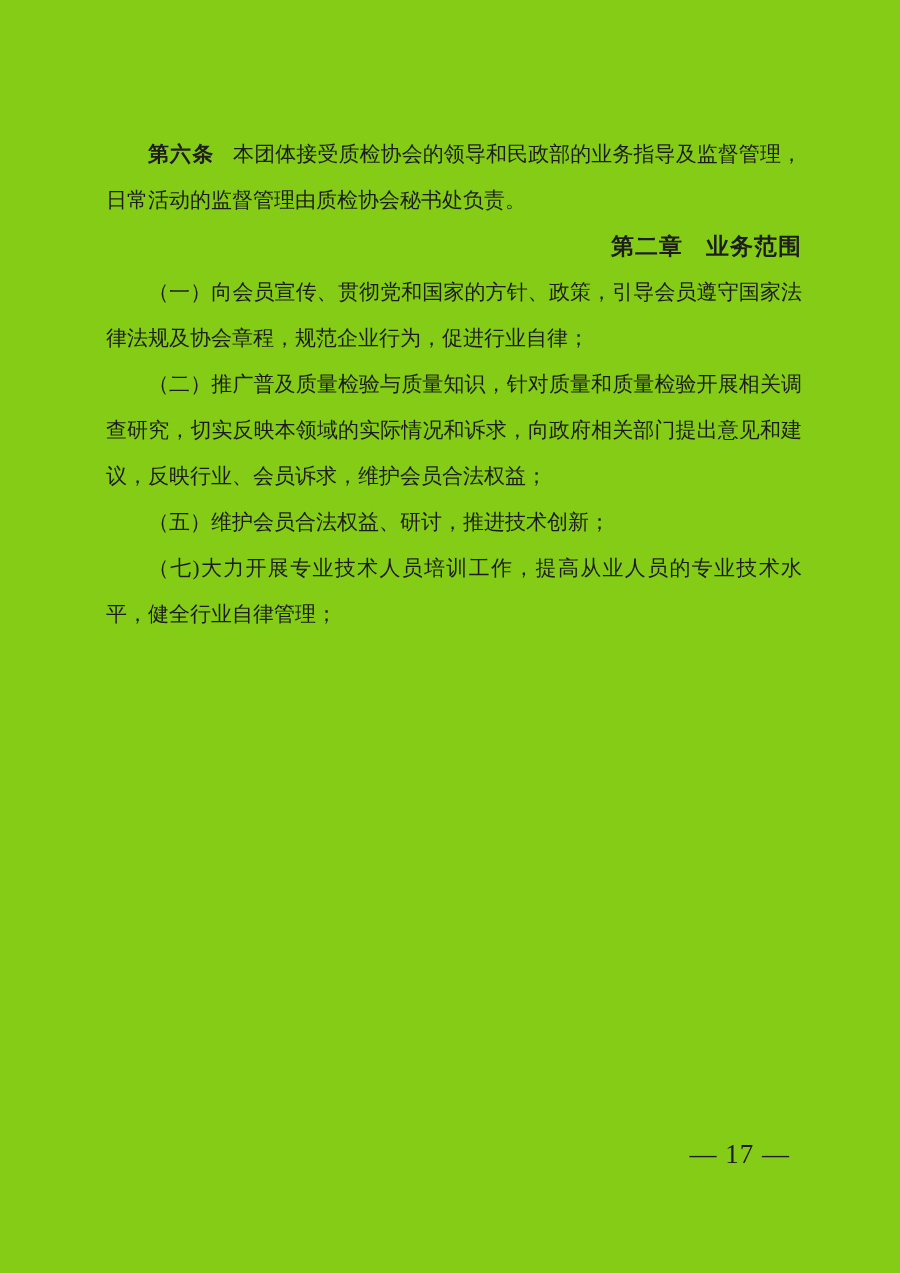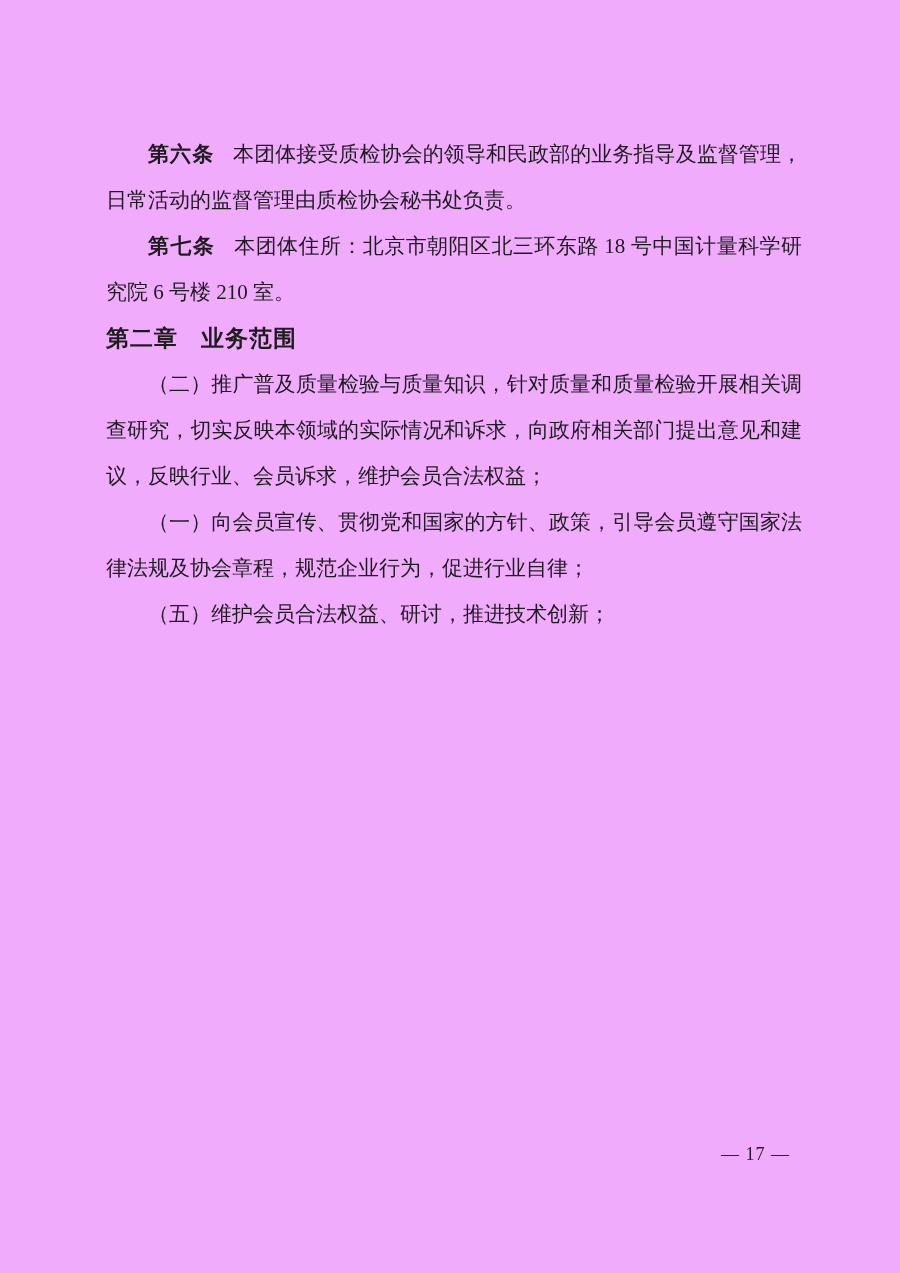--- a/index.html
+++ b/index.html
@@ -4,21 +4,21 @@
 <style>
   html, body {
     margin: 0;
     padding: 0;
     background: #ffffff;
   }
   .page {
     position: relative;
     width: 900px;
     height: 1273px;
-    background: #f0abfc;
+    background: #84cc16;
     color: #1d1d1d;
     font-family: "Liberation Serif", "DejaVu Serif", serif;
     font-size: 21px;
     line-height: 46px;
     overflow: hidden;
     box-sizing: border-box;
   }
   .text-block {
     position: absolute;
     left: 106px;
@@ -34,58 +34,58 @@
     overflow-wrap: break-word;
   }
   .art-label {
     font-family: "Liberation Sans", "DejaVu Sans", sans-serif;
     font-weight: bold;
     margin-right: 0.9em;
     letter-spacing: 1px;
   }
   h2.chapter {
     margin: 0;
-    text-align: left;
+    text-align: right;
     text-indent: 0;
     font-family: "Liberation Sans", "DejaVu Sans", sans-serif;
     font-weight: bold;
     font-size: 23px;
     line-height: 46px;
     letter-spacing: 1px;
   }
   .chapter-title {
     margin-left: 1em;
   }
   .page-number {
     position: absolute;
     top: 1138px;
     right: 110px;
     font-family: "Liberation Serif", "DejaVu Serif", serif;
-    font-size: 18px;
+    font-size: 27px;
     line-height: 32px;
     letter-spacing: 1px;
     color: #1d1d1d;
     white-space: nowrap;
   }
 </style>
 </head>
 <body>
 
 <div class="page">
 
   <div class="text-block">
 
     <p class="para"><b class="art-label">第六条</b><span>本团体接受质检协会的领导和民政部的业务指导及监督管理，日常活动的监督管理由质检协会秘书处负责。</span></p>
 
-    <p class="para"><b class="art-label">第七条</b><span>本团体住所：北京市朝阳区北三环东路 18 号中国计量科学研究院 6 号楼 210 室。</span></p>
 
     <h2 class="chapter"><span class="chapter-number">第二章</span><span class="chapter-title">业务范围</span></h2>
 
 
+    <p class="para">（一）向会员宣传、贯彻党和国家的方针、政策，引导会员遵守国家法律法规及协会章程，规范企业行为，促进行业自律；</p>
     <p class="para">（二）推广普及质量检验与质量知识，针对质量和质量检验开展相关调查研究，切实反映本领域的实际情况和诉求，向政府相关部门提出意见和建议，反映行业、会员诉求，维护会员合法权益；</p>
-    <p class="para">（一）向会员宣传、贯彻党和国家的方针、政策，引导会员遵守国家法律法规及协会章程，规范企业行为，促进行业自律；</p>
     <p class="para">（五）维护会员合法权益、研讨，推进技术创新；</p>
+    <p class="para">（七)大力开展专业技术人员培训工作，提高从业人员的专业技术水平，健全行业自律管理；</p>
 
   </div>
 
   <div class="page-number"><span>— 17 —</span></div>
 
 </div>
 
 </body></html>

